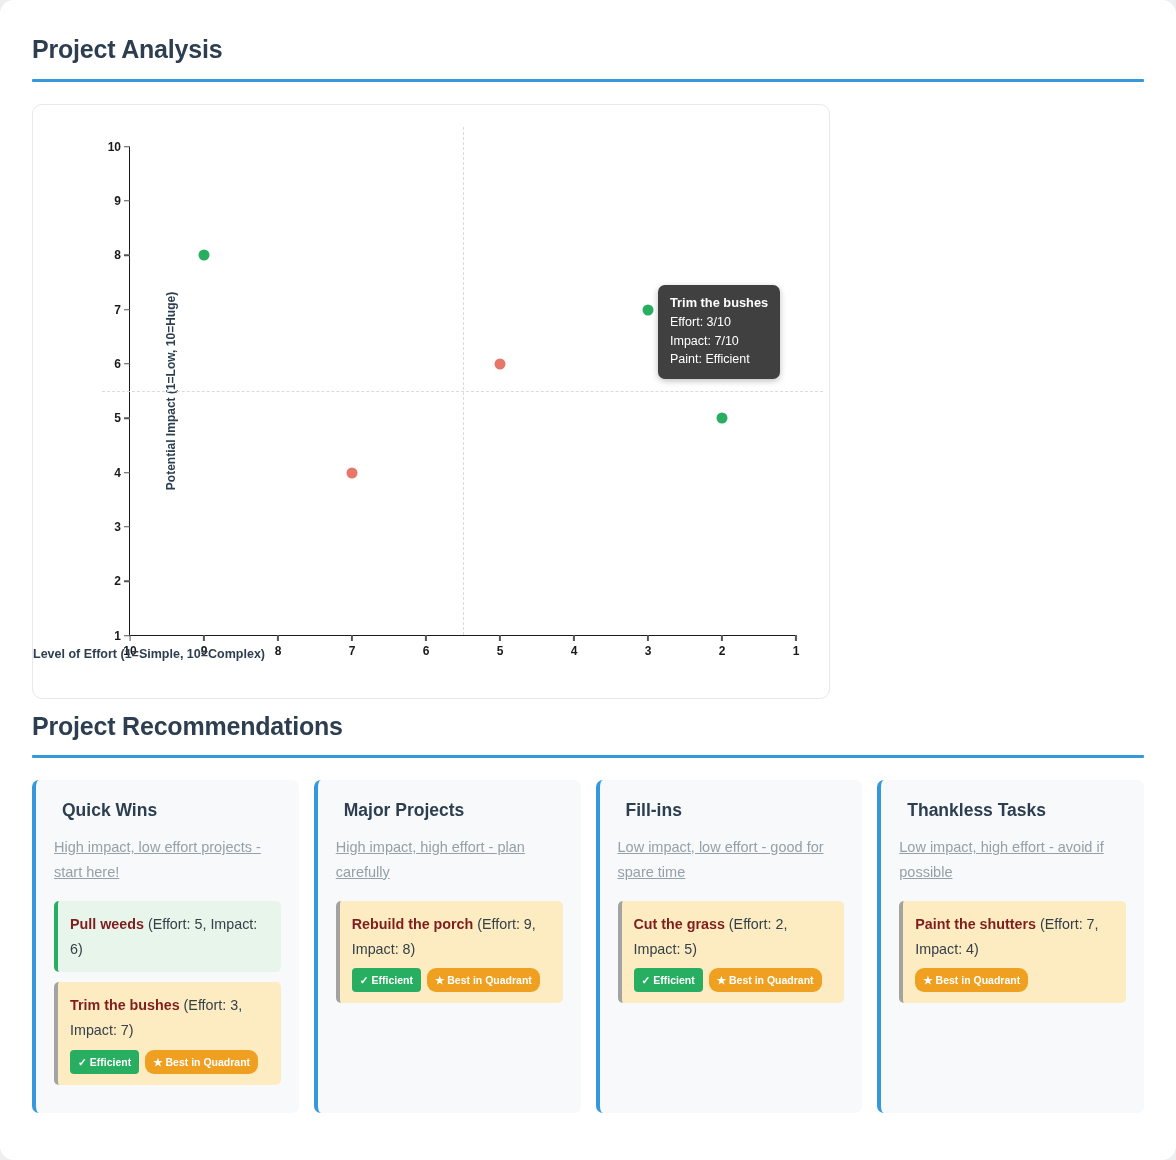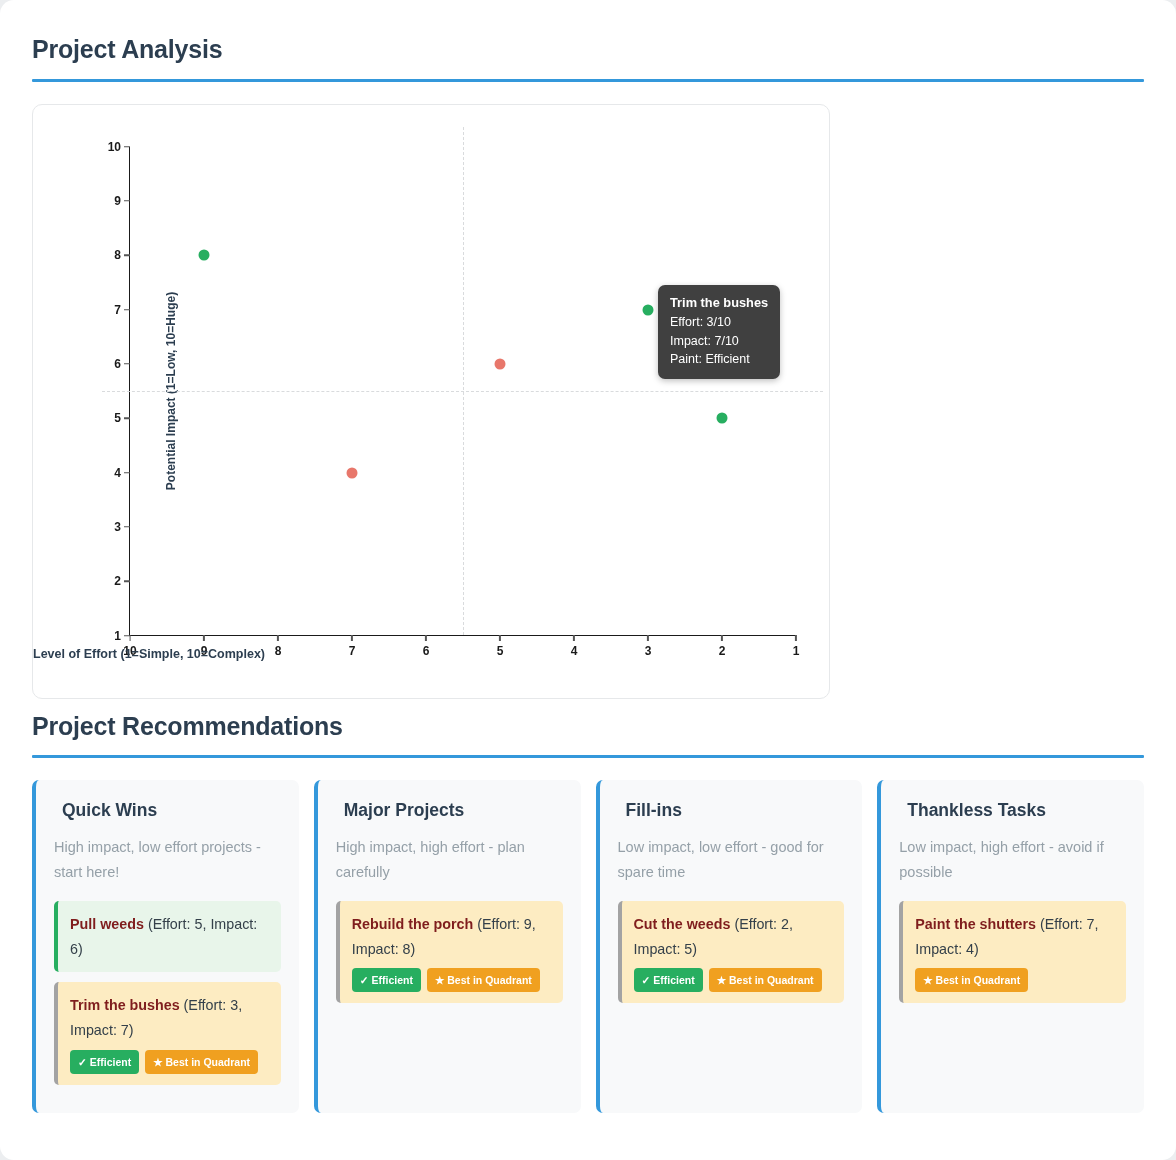--- a/index.html
+++ b/index.html
@@ -159,20 +159,21 @@
     margin: 0 0 14px 8px;
     font-size: 17.5px;
     font-weight: bold;
     color: #2c3e50;
   }
   .rec-desc {
     font-size: 14.5px;
     color: #95a0a8;
     line-height: 1.72;
     margin: 0 0 16px 0;
+    text-decoration: underline;
   }
   .rec-item {
     border-radius: 5px;
     padding: 11px 12px 11px 12px;
     margin-bottom: 10px;
     font-size: 14.3px;
     color: #34404a;
     line-height: 1.73;
   }
   .rec-item.green { background: #e8f5ea; border-left: 4px solid #27ae60; }
@@ -182,21 +183,21 @@
   .badge {
     display: inline-block;
     font-size: 10.5px;
     font-weight: bold;
     color: #fff;
     padding: 3px 8px;
     border-radius: 4px;
     white-space: nowrap;
   }
   .badge.efficient { background: #27ae60; }
-  .badge.best { background: #f0a020; }
+  .badge.best { background: #f0a020; border-radius: 9px; }
 </style>
 </head>
 <body>
 
 <div class="page">
 
   <h2 class="section-title">Project Analysis</h2>
   <div class="title-rule"></div>
 
   <div class="chart-card">
@@ -265,21 +266,21 @@
           <div class="badges">
             <span class="badge efficient">✓ Efficient</span>
             <span class="badge best">★ Best in Quadrant</span>
           </div>
         </div>
       </div>
       <div class="rec-card">
         <h3>Fill-ins</h3>
         <p class="rec-desc">Low impact, low effort - good for spare time</p>
         <div class="rec-item amber">
-          <div><span class="item-name">Cut the weeds</span><span> (Effort: 2, Impact: 5)</span></div>
+          <div><span class="item-name">Cut the grass</span><span> (Effort: 2, Impact: 5)</span></div>
           <div class="badges">
             <span class="badge efficient">✓ Efficient</span>
             <span class="badge best">★ Best in Quadrant</span>
           </div>
         </div>
       </div>
       <div class="rec-card">
         <h3>Thankless Tasks</h3>
         <p class="rec-desc">Low impact, high effort - avoid if possible</p>
         <div class="rec-item amber">

